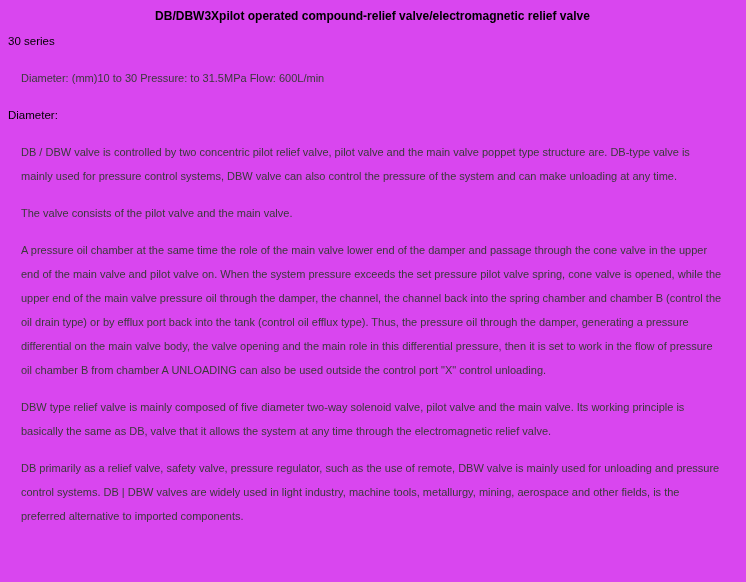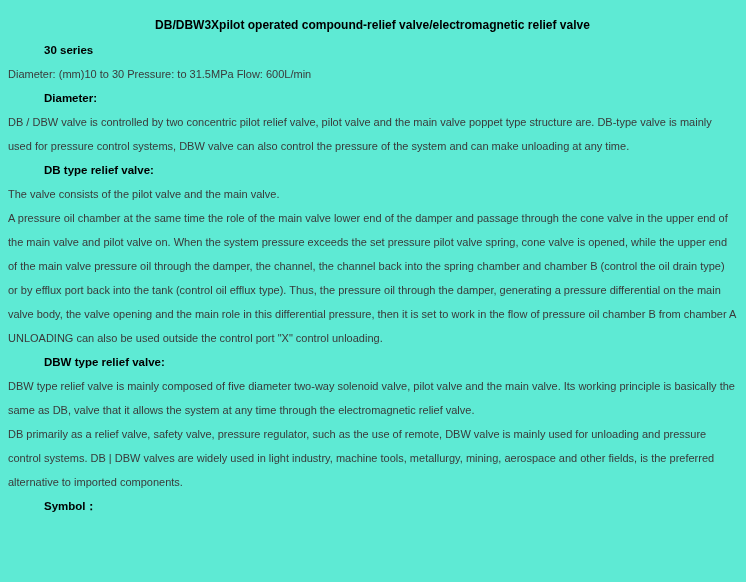--- a/index.html
+++ b/index.html
@@ -4,69 +4,65 @@
   <style>
     html, body {
       margin: 0;
       padding: 0;
       background: #ffffff;
     }
     .doc {
       width: 746px;
       height: 582px;
       box-sizing: border-box;
-      padding: 13px 9px 0 8px;
+      padding: 4px 9px 0 8px;
       overflow: hidden;
       font-family: "Liberation Sans", "DejaVu Sans", sans-serif;
       font-size: 11px;
       line-height: 24px;
       color: #3a3a3a;
-      background: #5eead4;
+      background: #d946ef;
     }
     .doc-title {
       text-align: center;
       font-weight: bold;
       font-size: 12px;
       color: #000000;
       line-height: 25px;
     }
     .heading {
-      font-weight: bold;
+      font-weight: normal;
       font-size: 11.5px;
       color: #000000;
-      margin-left: 36px;
     }
     p {
-      margin: 0;
+      margin: 13px;
       padding: 0;
     }
   </style>
 </head>
 <body>
 
 <div class="doc">
 
   <div class="doc-title">DB/DBW3Xpilot operated compound-relief valve/electromagnetic relief valve</div>
 
   <div class="heading">30 series</div>
 
   <p>Diameter: (mm)10 to 30 Pressure: to 31.5MPa Flow: 600L/min</p>
 
   <div class="heading">Diameter:</div>
 
   <p>DB / DBW valve is controlled by two concentric pilot relief valve, pilot valve and the main valve poppet type structure are. DB-type valve is mainly used for pressure control systems, DBW valve can also control the pressure of the system and can make unloading at any time.</p>
 
-  <div class="heading">DB type relief valve:</div>
 
   <p>The valve consists of the pilot valve and the main valve.</p>
 
   <p>A pressure oil chamber at the same time the role of the main valve lower end of the damper and passage through the cone valve in the upper end of the main valve and pilot valve on. When the system pressure exceeds the set pressure pilot valve spring, cone valve is opened, while the upper end of the main valve pressure oil through the damper, the channel, the channel back into the spring chamber and chamber B (control the oil drain type) or by efflux port back into the tank (control oil efflux type). Thus, the pressure oil through the damper, generating a pressure differential on the main valve body, the valve opening and the main role in this differential pressure, then it is set to work in the flow of pressure oil chamber B from chamber A UNLOADING can also be used outside the control port "X" control unloading.</p>
 
-  <div class="heading">DBW type relief valve:</div>
 
   <p>DBW type relief valve is mainly composed of five diameter two-way solenoid valve, pilot valve and the main valve. Its working principle is basically the same as DB, valve that it allows the system at any time through the electromagnetic relief valve.</p>
 
 
   <p>DB primarily as a relief valve, safety valve, pressure regulator, such as the use of remote, DBW valve is mainly used for unloading and pressure control systems. DB | DBW valves are widely used in light industry, machine tools, metallurgy, mining, aerospace and other fields, is the preferred alternative to imported components.</p>
 
-  <div class="heading">Symbol：</div>
 
 </div>
 
 </body></html>

